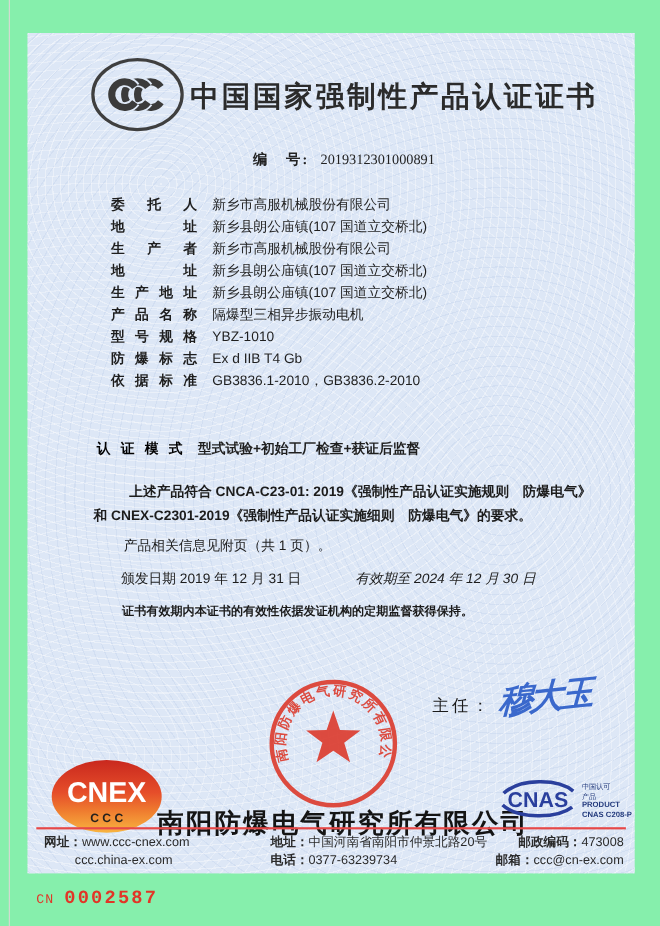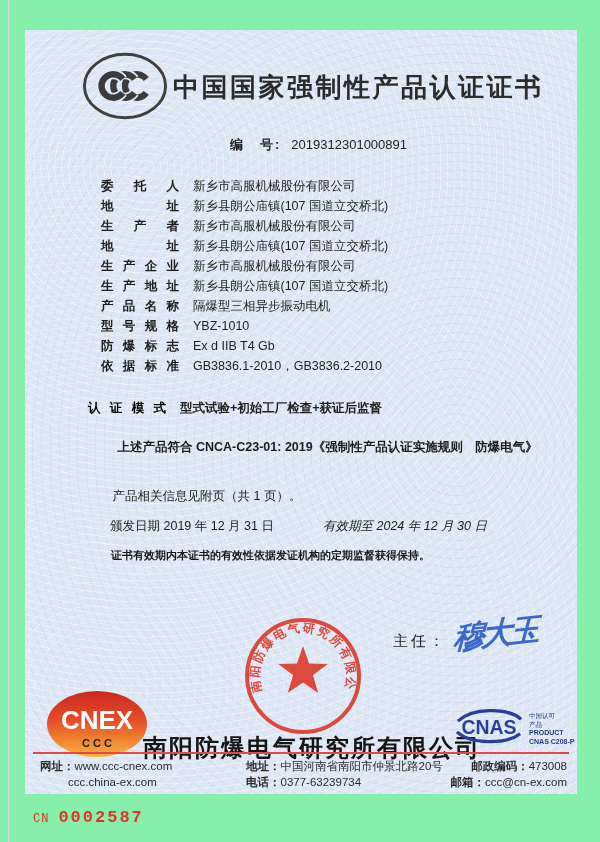--- a/index.html
+++ b/index.html
@@ -8,21 +8,21 @@
   .scan-line{position:absolute;left:8px;top:0;width:1px;height:100%;background:#d9d9d4;}
   .cert{position:absolute;left:25px;top:30px;width:552px;height:764px;
     background-color:#dde7f6;
     background-image:
       repeating-radial-gradient(circle at 22% 18%, rgba(255,255,255,.38) 0 1px, rgba(255,255,255,0) 1px 7px),
       repeating-radial-gradient(circle at 78% 55%, rgba(185,203,232,.30) 0 1px, rgba(255,255,255,0) 1px 9px),
       repeating-radial-gradient(circle at 12% 86%, rgba(255,255,255,.30) 0 1px, rgba(255,255,255,0) 1px 8px);
   }
   .ccc-logo{position:absolute;left:56px;top:20px;width:88px;height:72px;}
   .title{position:absolute;left:148px;top:40px;width:380px;font-size:26px;font-weight:bold;color:#2b2b2b;letter-spacing:2.5px;white-space:nowrap;}
-  .serial{position:absolute;left:205px;top:106px;font-size:13px;color:#222;white-space:nowrap;}
+  .serial{position:absolute;left:205px;top:106px;font-size:13px;color:#222;white-space:nowrap;font-family:Liberation Serif, serif;}
   .serial .lab{font-weight:bold;margin-right:10px;letter-spacing:2px;}
   .fields{position:absolute;left:63px;top:146px;width:470px;}
   .frow{height:20px;line-height:20px;font-size:12.5px;color:#1e1e1e;white-space:nowrap;padding-left:13px;}
   .flabel{display:inline-block;width:78px;text-align:justify;text-align-last:justify;font-weight:bold;margin-right:14px;vertical-align:top;}
   .fval{color:#1f1f1f;}
   .mode-row{position:absolute;left:63px;top:368px;height:20px;line-height:20px;font-size:12.5px;white-space:nowrap;}
   .mode-row .fval{font-weight:bold;}
   .para{position:absolute;left:60px;top:406px;width:462px;font-size:12.5px;font-weight:bold;color:#1c1c1c;line-height:22px;}
   .para .indent{text-indent:2.6em;}
   .note{position:absolute;left:60px;top:458px;font-size:12.5px;color:#1c1c1c;text-indent:2.2em;}
@@ -75,34 +75,34 @@
 
     <div class="serial">
       <span class="lab">编　号:</span><span>2019312301000891</span>
     </div>
 
     <div class="fields">
       <div class="frow"><span class="flabel">委托人</span><span class="fval">新乡市高服机械股份有限公司</span></div>
       <div class="frow"><span class="flabel">地址</span><span class="fval">新乡县朗公庙镇(107 国道立交桥北)</span></div>
       <div class="frow"><span class="flabel">生产者</span><span class="fval">新乡市高服机械股份有限公司</span></div>
       <div class="frow"><span class="flabel">地址</span><span class="fval">新乡县朗公庙镇(107 国道立交桥北)</span></div>
-      <div class="frow"><span class="flabel">生产企业</span><span class="fval">新乡市高服机械股份有限公司</span></div>
       <div class="frow"><span class="flabel">生产地址</span><span class="fval">新乡县朗公庙镇(107 国道立交桥北)</span></div>
       <div class="frow"><span class="flabel">产品名称</span><span class="fval">隔爆型三相异步振动电机</span></div>
       <div class="frow"><span class="flabel">型号规格</span><span class="fval">YBZ-1010</span></div>
       <div class="frow"><span class="flabel">防爆标志</span><span class="fval">Ex d IIB T4 Gb</span></div>
       <div class="frow"><span class="flabel">依据标准</span><span class="fval">GB3836.1-2010，GB3836.2-2010</span></div>
     </div>
 
     <div class="mode-row">
       <span class="flabel">认证模式</span><span class="fval">型式试验+初始工厂检查+获证后监督</span>
     </div>
 
     <div class="para">
       <div class="indent">上述产品符合 CNCA-C23-01: 2019《强制性产品认证实施规则　防爆电气》</div>
+      <div>和 CNEX-C2301-2019《强制性产品认证实施细则　防爆电气》的要求。</div>
     </div>
 
     <div class="note">产品相关信息见附页（共 1 页）。</div>
 
     <div class="dates">
       <span class="issue">颁发日期 2019 年 12 月 31 日</span>
       <span class="valid">有效期至 2024 年 12 月 30 日</span>
     </div>
 
     <div class="validity">证书有效期内本证书的有效性依据发证机构的定期监督获得保持。</div>

